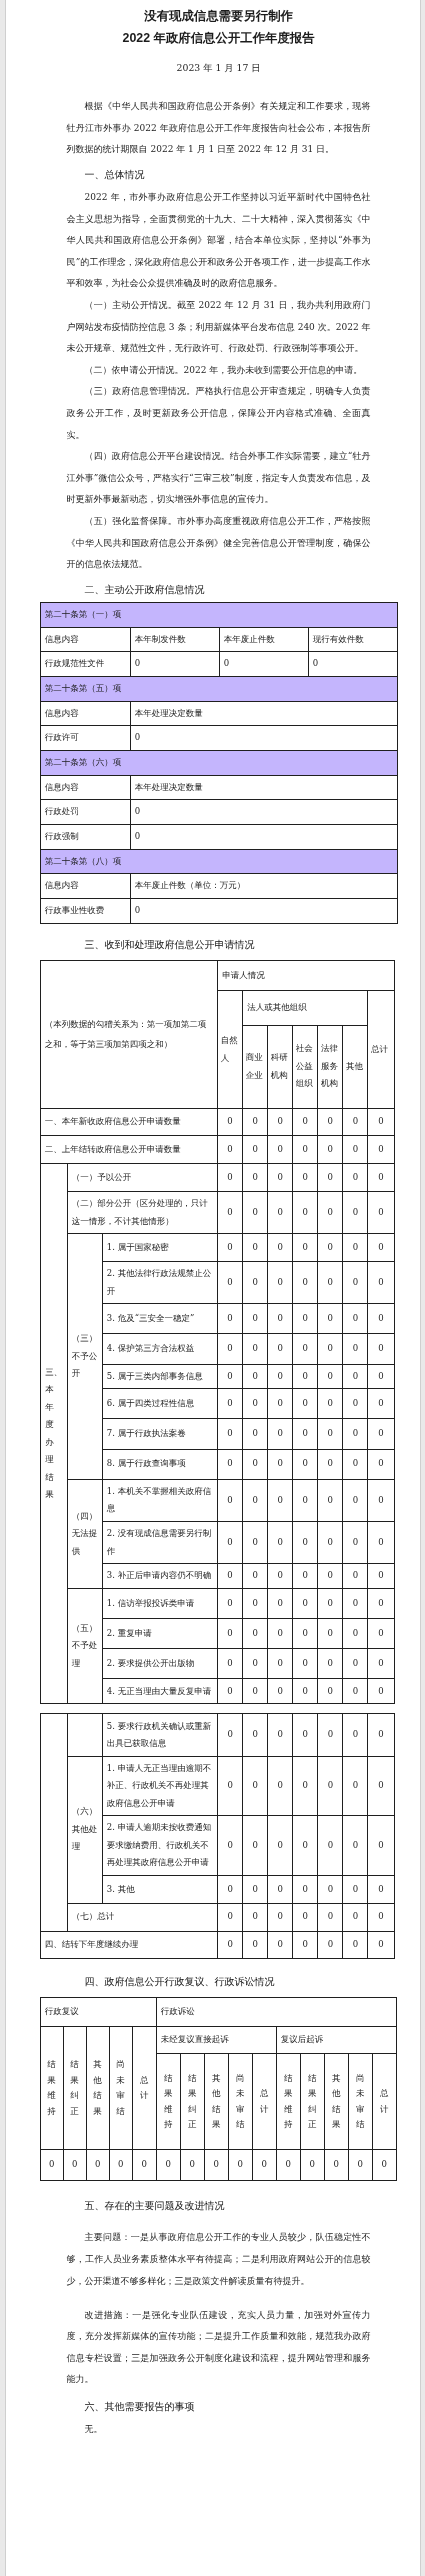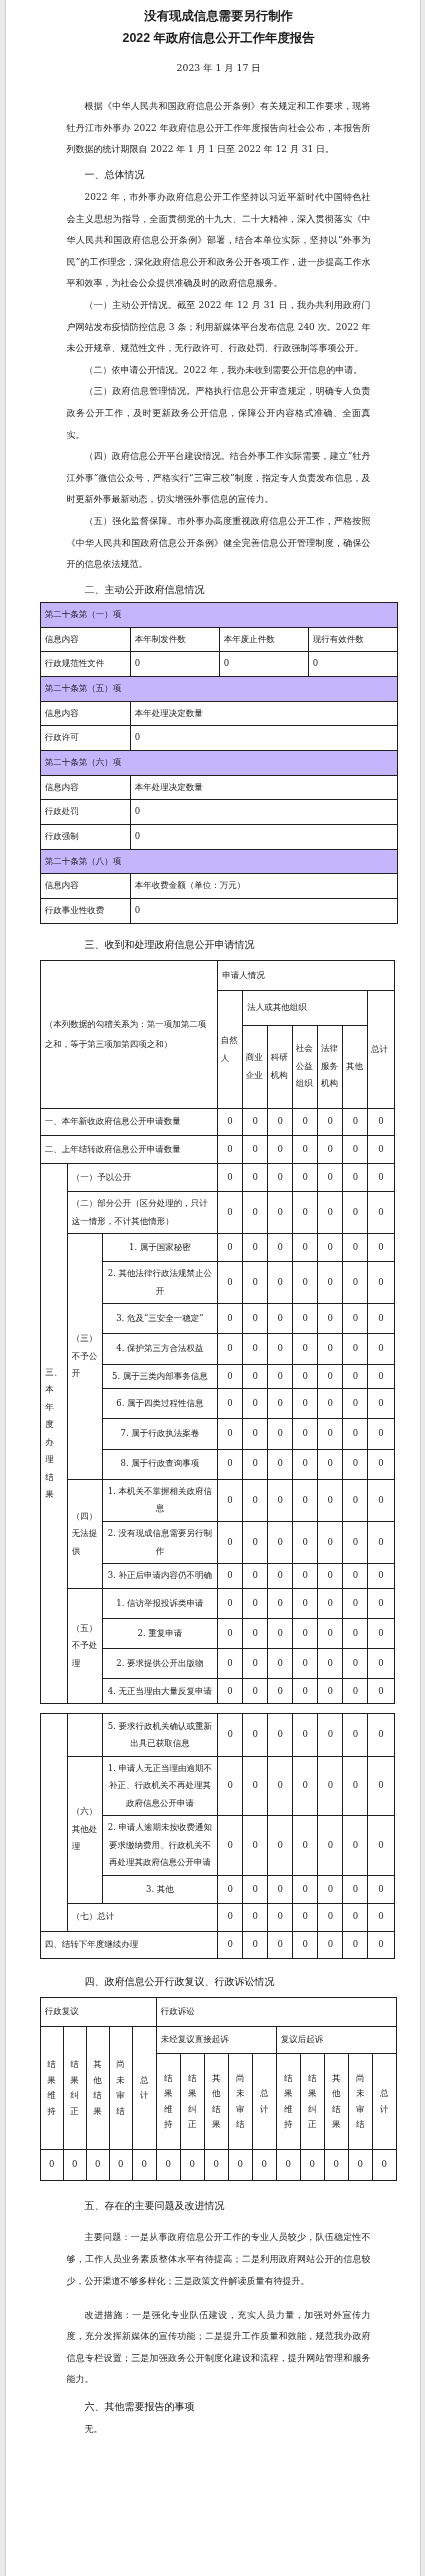--- a/index.html
+++ b/index.html
@@ -59,21 +59,21 @@
   .t-outer{border:1px solid #1f1f1f;}
   .band td{
     background:#c4b5fd;
     height:17.5px;
   }
   .rowh td{height:16.5px;}
   .n{text-align:center;padding:3.1px 1px;}
   
   .ca{padding:3.1px 4.6px;}
   .cb{padding:3.1px 4.1px;}
-  .cc{padding:3.1px 4.1px;text-align:center;}
+  .cc{padding:3.1px 4.1px;}
   .desc-cell{line-height:20.6px;}
   .vh{padding:3.1px 2.6px;}
   
   .v{padding:4.1px 6.7px;line-height:16.5px;text-align:center;}
   .t4 td{line-height:15.5px;}
   .mt8{margin-top:4.1px;}
   .mt20{margin-top:10.3px;}
 </style>
 </head>
 <body>
@@ -145,21 +145,21 @@
     </tr>
     <tr class="rowh">
       <td>行政强制</td>
       <td colspan="3">0</td>
     </tr>
     <tr class="band">
       <td colspan="4">第二十条第（八）项</td>
     </tr>
     <tr class="rowh">
       <td>信息内容</td>
-      <td colspan="3">本年收费金额（单位：万元）</td>
+      <td colspan="3">本年废止件数（单位：万元）</td>
     </tr>
     <tr class="rowh">
       <td>行政事业性收费</td>
       <td colspan="3">0</td>
     </tr>
   </tbody>
     </table>
 
   <div class="tx">
     <p class="sec-heading gap-s">三、收到和处理政府信息公开申请情况</p>

